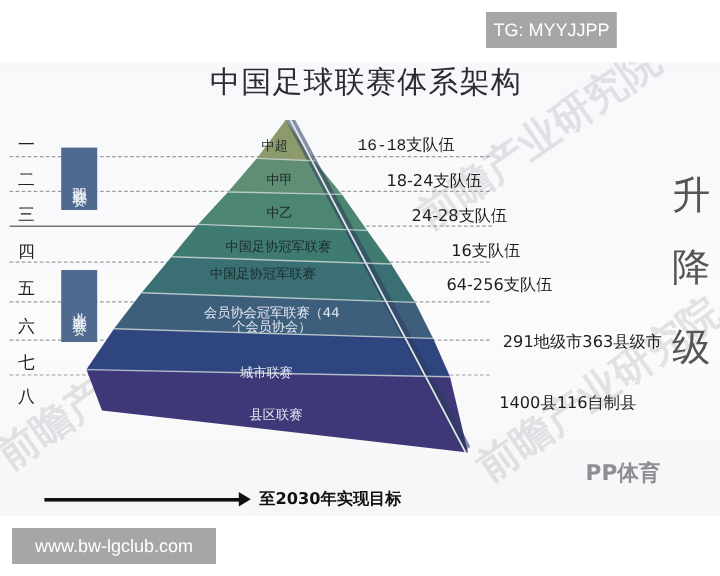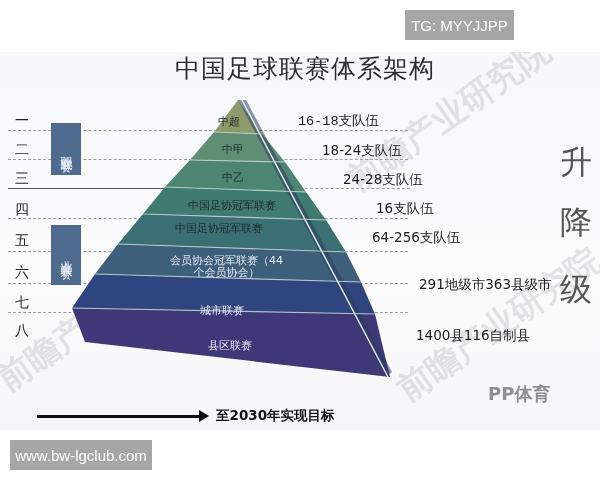--- a/index.html
+++ b/index.html
@@ -6,21 +6,21 @@
   html, body { width: 600px; height: 480px; background: #ffffff; overflow: hidden; }
   body { position: relative; font-family: "DejaVu Sans", "Liberation Sans", sans-serif; color: #222; }
 
   .tag-badge {
     position: absolute; left: 405px; top: 10px; width: 109px; height: 30px;
     background: #a6a6a6; color: #ffffff; font-size: 15px;
     display: flex; align-items: center; justify-content: center;
     font-family: "Liberation Sans", sans-serif;
   }
   .url-badge {
-    position: absolute; left: 10px; top: 440px; width: 142px; height: 30px;
+    position: absolute; left: 10px; top: 440px; width: 170px; height: 30px;
     background: #a6a6a6; color: #ffffff; font-size: 15px;
     display: flex; align-items: center; justify-content: center;
     font-family: "Liberation Sans", sans-serif;
   }
 
   .canvas {
     position: absolute; left: 0; top: 52px; width: 600px; height: 378px;
     background: linear-gradient(180deg, #f7f8fa 0%, #fbfbfc 60%, #f6f6f8 100%);
     overflow: hidden;
   }

